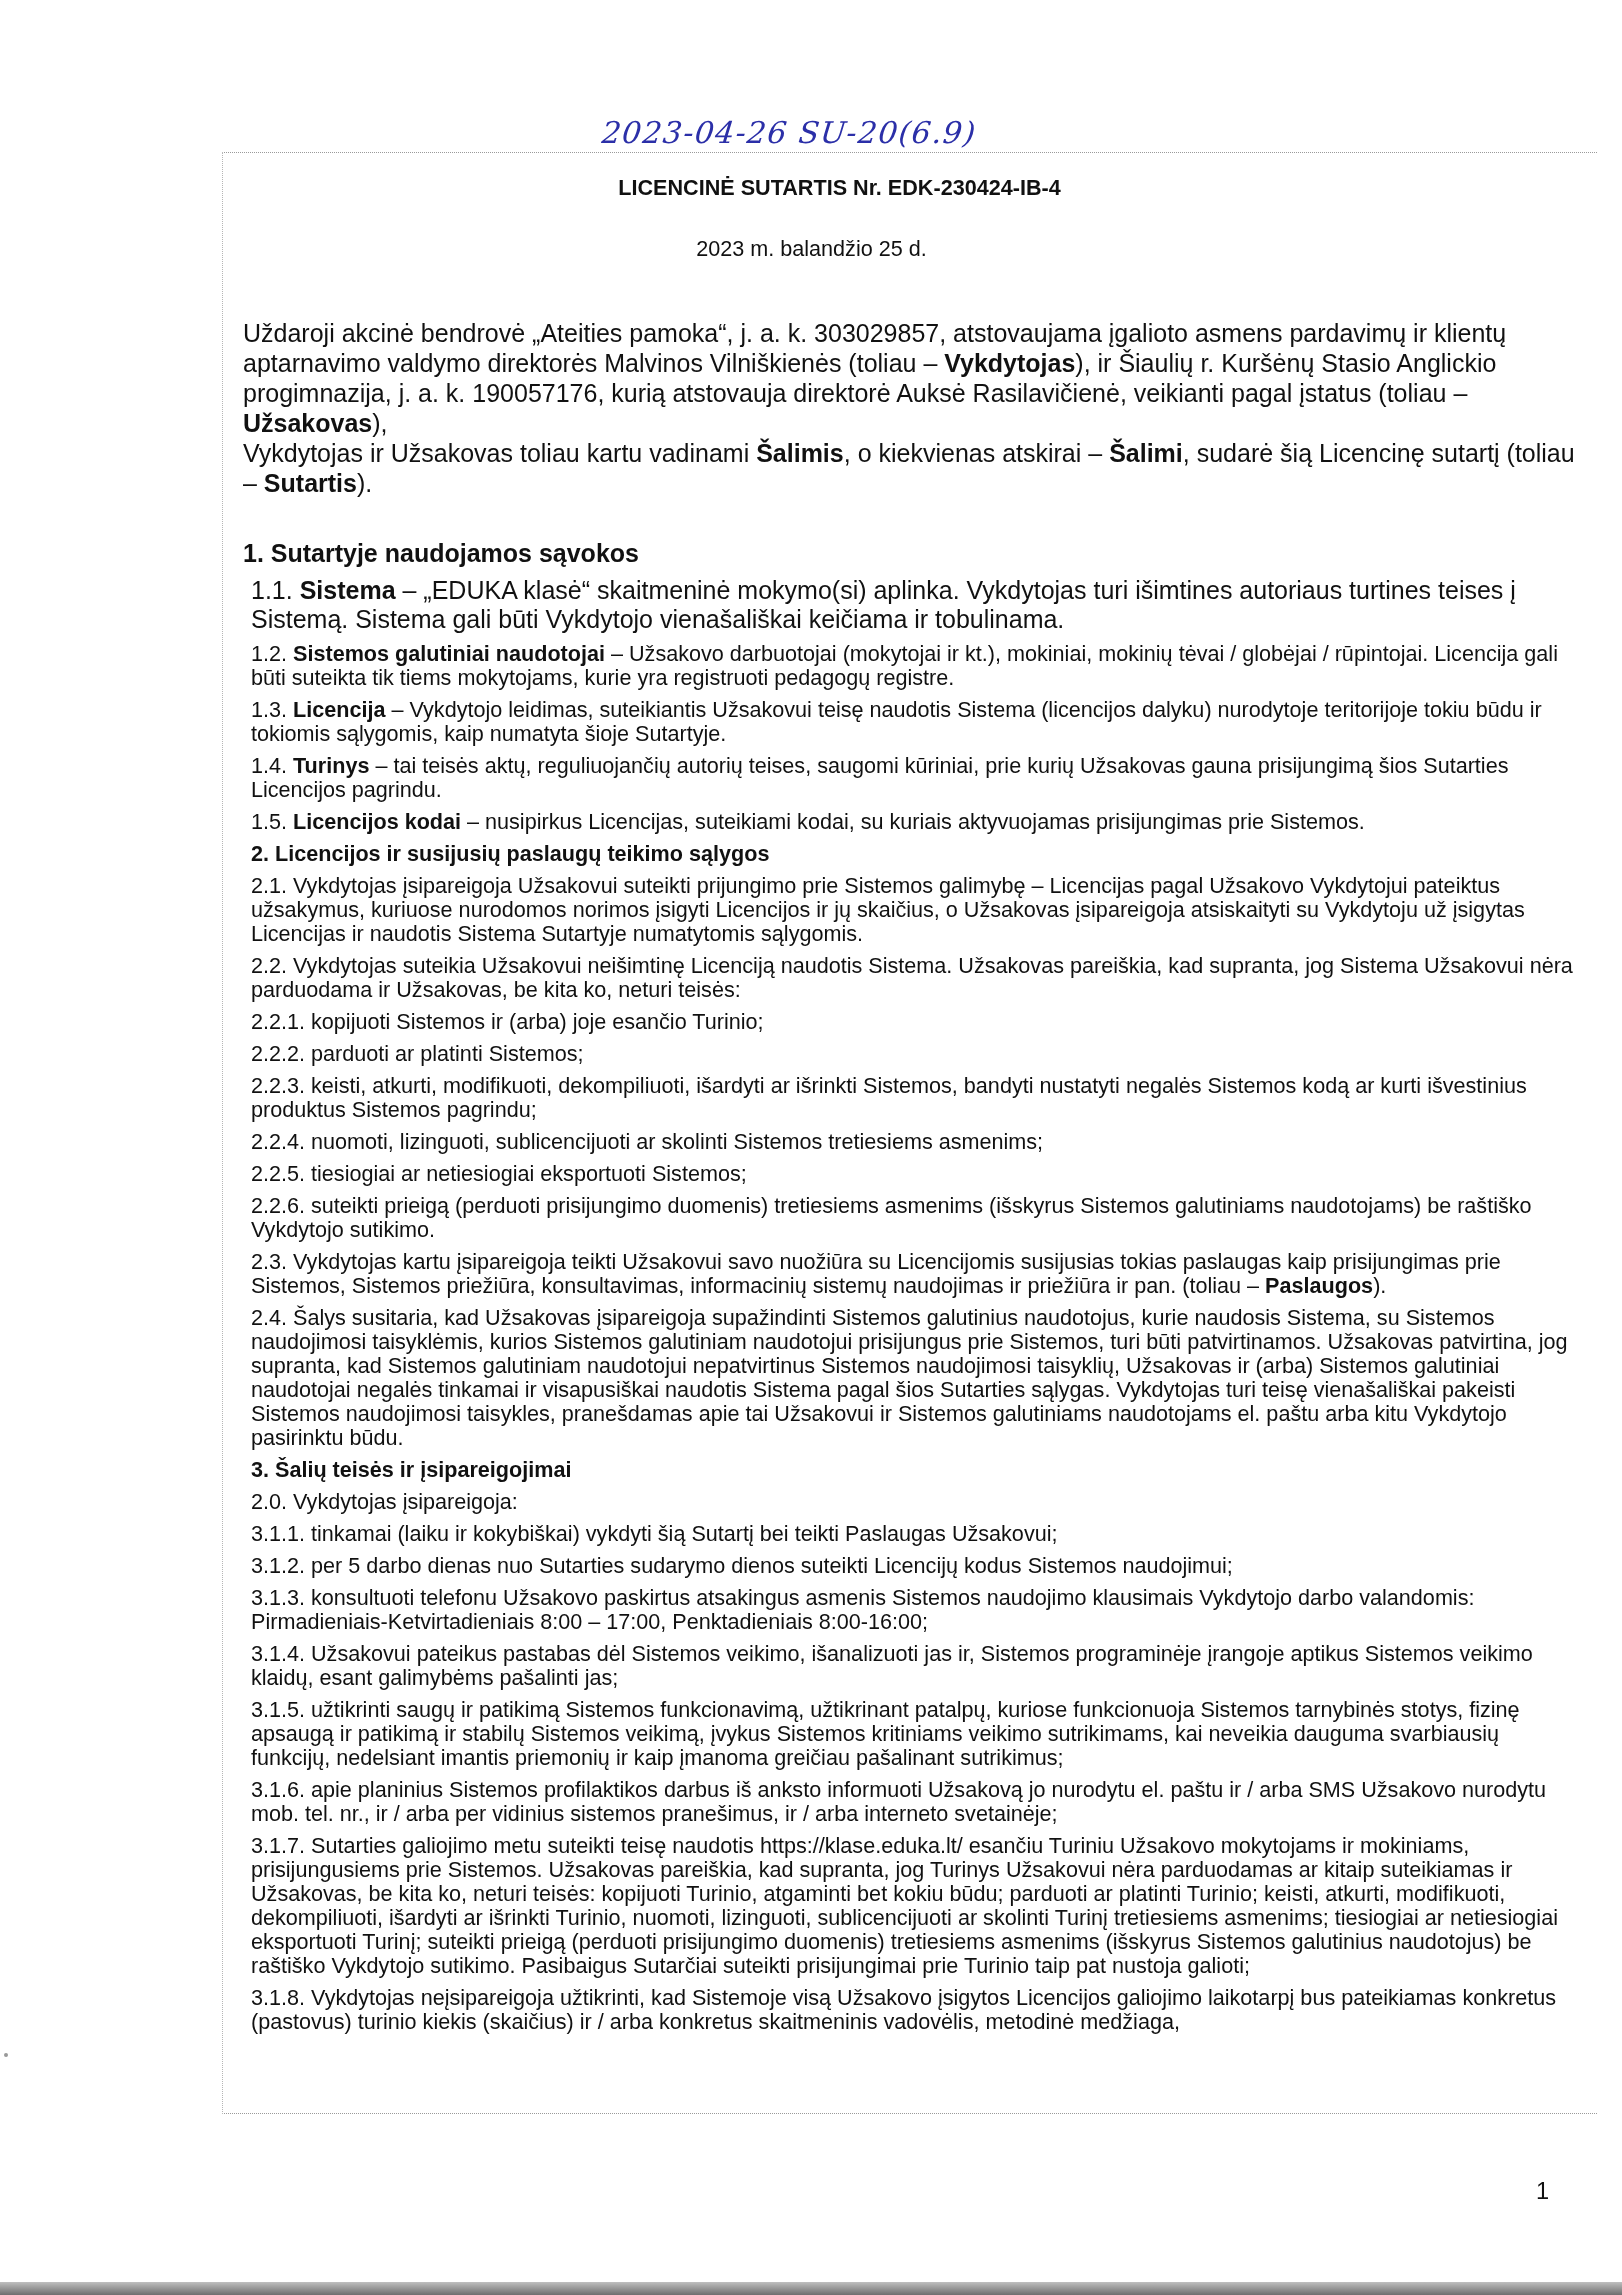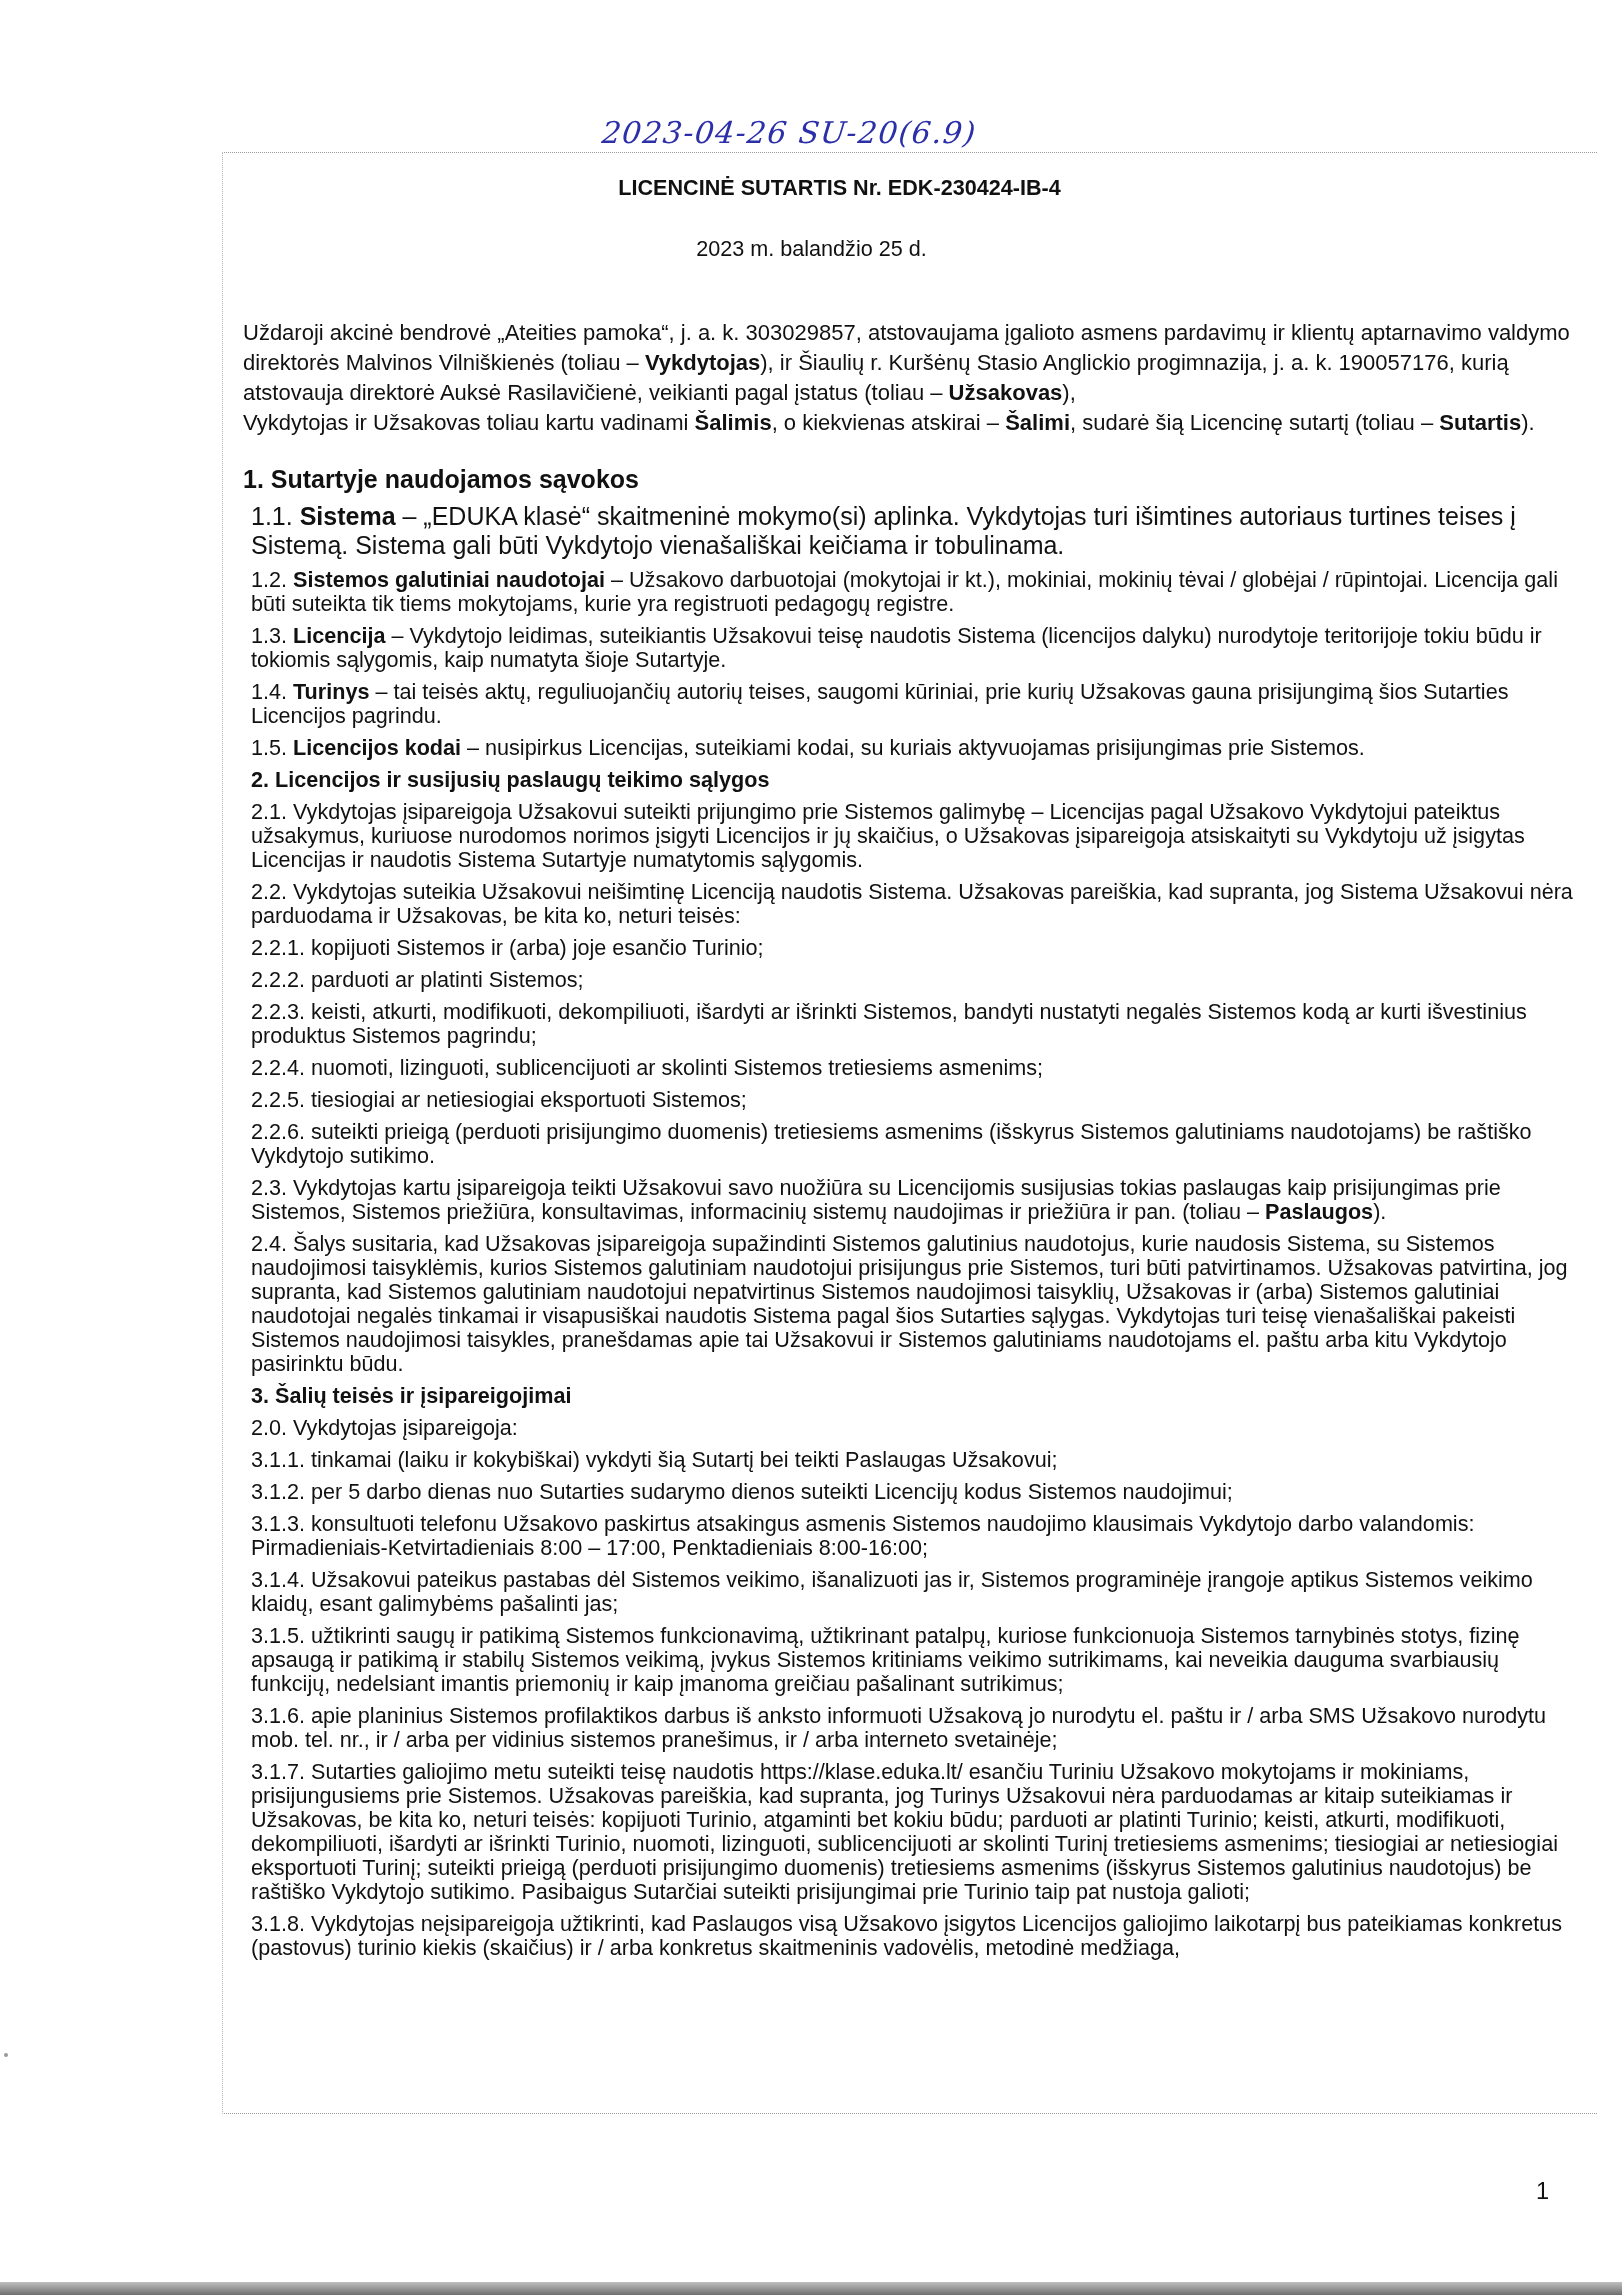--- a/index.html
+++ b/index.html
@@ -23,21 +23,21 @@
     font-weight: bold; font-size: 21.6px; padding-left: 28px;
   }
   .date {
     position: absolute; left: 0; width: 1623px; top: 236px; text-align: center;
     font-size: 21.6px;
   }
   .content {
     position: absolute; left: 243px; top: 318px; width: 1348px;
     font-size: 21.6px; line-height: 1.0;
   }
-  .intro { font-size: 22px; line-height: 30px; margin: 0 0 28px 0; }
+  .intro { font-size: 25px; line-height: 30px; margin: 0 0 42px 0; }
   .sec-h { font-weight: bold; font-size: 25px; line-height: 27.5px; margin: 0; }
   .big { font-size: 25px; line-height: 29px; margin: 8px; }
   p.item { margin: 8px; font-size: 21.6px; line-height: 24px; }
   b { font-weight: bold; }
   .page-num {
     position: absolute; left: 1536px; top: 2178px; font-size: 23.6px;
   }
   .bottom-edge {
     position: absolute; left: 0; top: 2282px; width: 1623px; height: 13px;
     background: linear-gradient(#bfbfbf, #6e6e6e);
@@ -77,19 +77,19 @@
 
   <p class="item sec-h" style="font-size:21.6px;line-height:24px;">3. Šalių teisės ir įsipareigojimai</p>
   <p class="item">2.0. Vykdytojas įsipareigoja:</p>
   <p class="item">3.1.1. tinkamai (laiku ir kokybiškai) vykdyti šią Sutartį bei teikti Paslaugas Užsakovui;</p>
   <p class="item">3.1.2. per 5 darbo dienas nuo Sutarties sudarymo dienos suteikti Licencijų kodus Sistemos naudojimui;</p>
   <p class="item">3.1.3. konsultuoti telefonu Užsakovo paskirtus atsakingus asmenis Sistemos naudojimo klausimais Vykdytojo darbo valandomis: Pirmadieniais-Ketvirtadieniais 8:00 – 17:00, Penktadieniais 8:00-16:00;</p>
   <p class="item">3.1.4. Užsakovui pateikus pastabas dėl Sistemos veikimo, išanalizuoti jas ir, Sistemos programinėje įrangoje aptikus Sistemos veikimo klaidų, esant galimybėms pašalinti jas;</p>
   <p class="item">3.1.5. užtikrinti saugų ir patikimą Sistemos funkcionavimą, užtikrinant patalpų, kuriose funkcionuoja Sistemos tarnybinės stotys, fizinę apsaugą ir patikimą ir stabilų Sistemos veikimą, įvykus Sistemos kritiniams veikimo sutrikimams, kai neveikia dauguma svarbiausių funkcijų, nedelsiant imantis priemonių ir kaip įmanoma greičiau pašalinant sutrikimus;</p>
   <p class="item">3.1.6. apie planinius Sistemos profilaktikos darbus iš anksto informuoti Užsakovą jo nurodytu el. paštu ir / arba SMS Užsakovo nurodytu mob. tel. nr., ir / arba per vidinius sistemos pranešimus, ir / arba interneto svetainėje;</p>
   <p class="item">3.1.7. Sutarties galiojimo metu suteikti teisę naudotis https://klase.eduka.lt/ esančiu Turiniu Užsakovo mokytojams ir mokiniams, prisijungusiems prie Sistemos. Užsakovas pareiškia, kad supranta, jog Turinys Užsakovui nėra parduodamas ar kitaip suteikiamas ir Užsakovas, be kita ko, neturi teisės: kopijuoti Turinio, atgaminti bet kokiu būdu; parduoti ar platinti Turinio; keisti, atkurti, modifikuoti, dekompiliuoti, išardyti ar išrinkti Turinio, nuomoti, lizinguoti, sublicencijuoti ar skolinti Turinį tretiesiems asmenims; tiesiogiai ar netiesiogiai eksportuoti Turinį; suteikti prieigą (perduoti prisijungimo duomenis) tretiesiems asmenims (išskyrus Sistemos galutinius naudotojus) be raštiško Vykdytojo sutikimo. Pasibaigus Sutarčiai suteikti prisijungimai prie Turinio taip pat nustoja galioti;</p>
-  <p class="item">3.1.8. Vykdytojas neįsipareigoja užtikrinti, kad Paslaugos visą Užsakovo įsigytos Licencijos galiojimo laikotarpį bus pateikiamas konkretus (pastovus) turinio kiekis (skaičius) ir / arba konkretus skaitmeninis vadovėlis, metodinė medžiaga,</p>
+  <p class="item">3.1.8. Vykdytojas neįsipareigoja užtikrinti, kad Sistemoje visą Užsakovo įsigytos Licencijos galiojimo laikotarpį bus pateikiamas konkretus (pastovus) turinio kiekis (skaičius) ir / arba konkretus skaitmeninis vadovėlis, metodinė medžiaga,</p>
 </div>
 
 <div class="page-num">1</div>
 <div class="speck"></div>
 <div class="bottom-edge"></div>
 
 
 </body></html>

